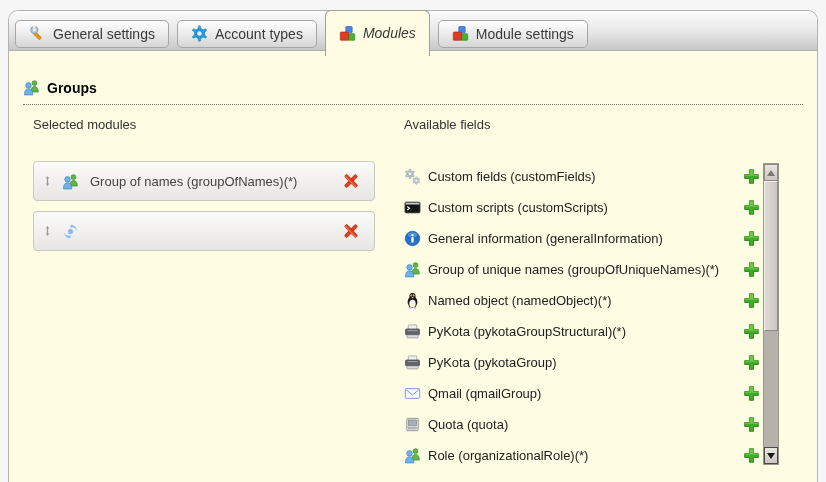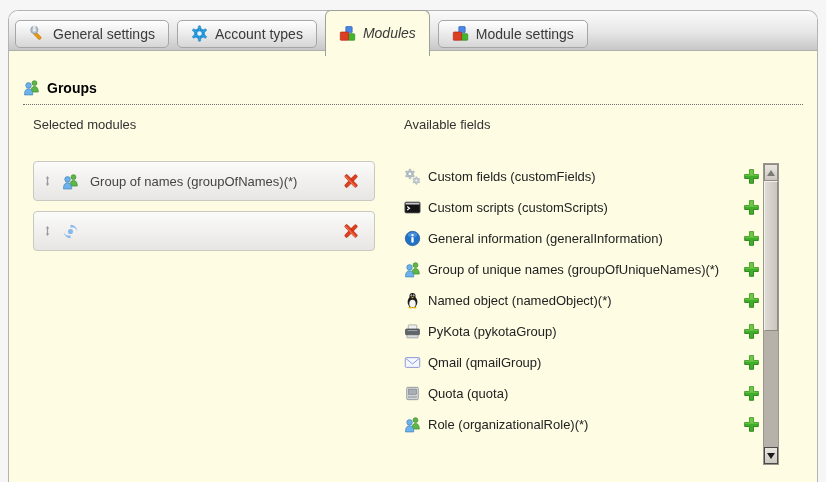--- a/index.html
+++ b/index.html
@@ -326,20 +326,29 @@
           </svg>
     <span class="avail-label">Named object (namedObject)(*)</span>
     <svg class="icon i16 add">
             <use href="#sym-plus"></use>
           </svg>
   </div>
         <div class="avail-row">
     <svg class="icon i16">
             <use href="#sym-printer"></use>
           </svg>
+    <span class="avail-label">PyKota (pykotaGroupStructural)(*)</span>
+    <svg class="icon i16 add">
+            <use href="#sym-plus"></use>
+          </svg>
+  </div>
+        <div class="avail-row">
+    <svg class="icon i16">
+            <use href="#sym-printer"></use>
+          </svg>
     <span class="avail-label">PyKota (pykotaGroup)</span>
     <svg class="icon i16 add">
             <use href="#sym-plus"></use>
           </svg>
   </div>
         <div class="avail-row">
     <svg class="icon i16">
             <use href="#sym-envelope"></use>
           </svg>
     <span class="avail-label">Qmail (qmailGroup)</span>

